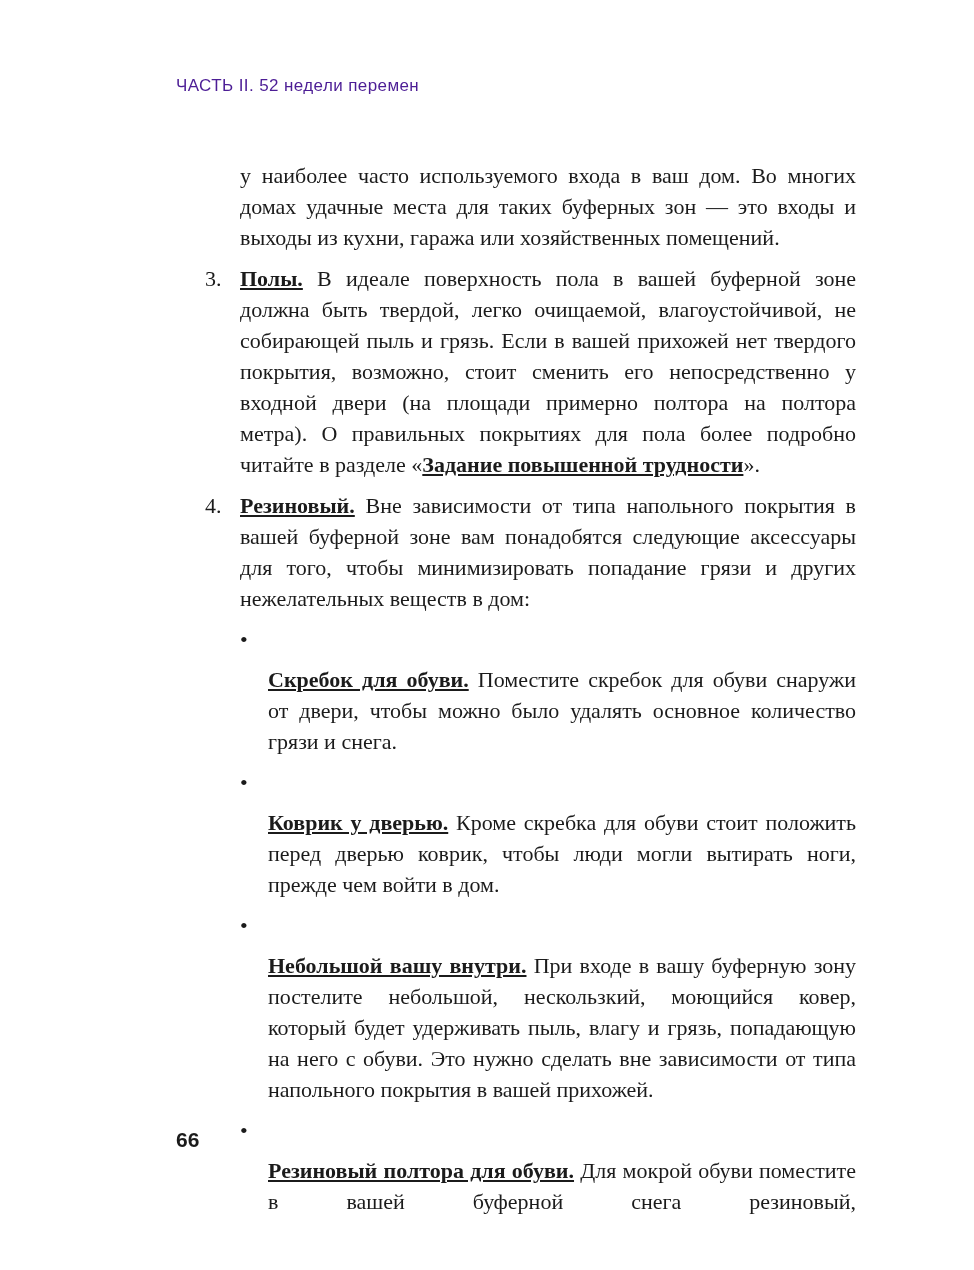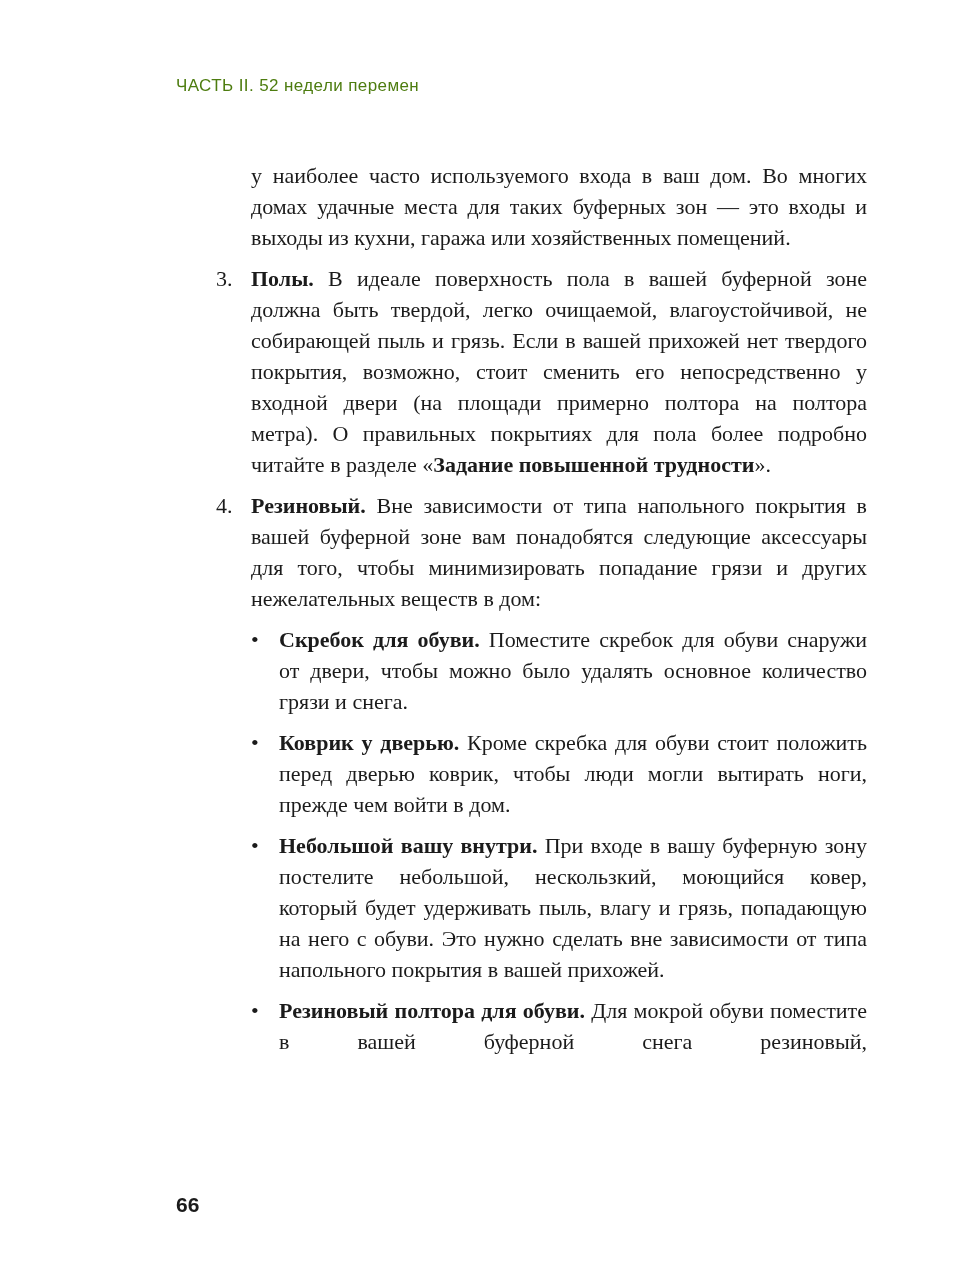--- a/index.html
+++ b/index.html
@@ -20,25 +20,25 @@
     background: #ffffff;
     overflow: hidden;
   }
   .running-head {
     position: absolute;
     left: 176px;
     top: 76px;
     font-family: "Liberation Sans", sans-serif;
     font-size: 17px;
     letter-spacing: 0.4px;
-    color: #4d7c0f;
+    color: #4c1d95;
   }
   .text-block {
     position: absolute;
-    left: 216px;
+    left: 205px;
     top: 138px;
     width: 651px;
     font-size: 22px;
     line-height: 31px;
     text-align: justify;
     hyphens: auto;
     -webkit-hyphens: auto;
   }
   .intro {
     margin-left: 35px;
@@ -64,29 +64,30 @@
     display: flex;
     margin-top: 10px;
   }
   .bullet-col {
     flex: none;
     width: 28px;
   }
   .bullet-body {
     flex: 1;
     text-align: justify;
+    margin-top: 40px;
   }
   .stretch-last {
     text-align-last: justify;
   }
-  b { font-weight: bold; }
+  b { font-weight: bold; text-decoration: underline; }
   .page-number {
     position: absolute;
     left: 176px;
-    top: 1193px;
+    top: 1128px;
     font-family: "Liberation Sans", sans-serif;
     font-weight: bold;
     font-size: 21px;
     color: #1b1b1b;
   }
 </style>
 </head>
 <body>
 
 <div class="page">

